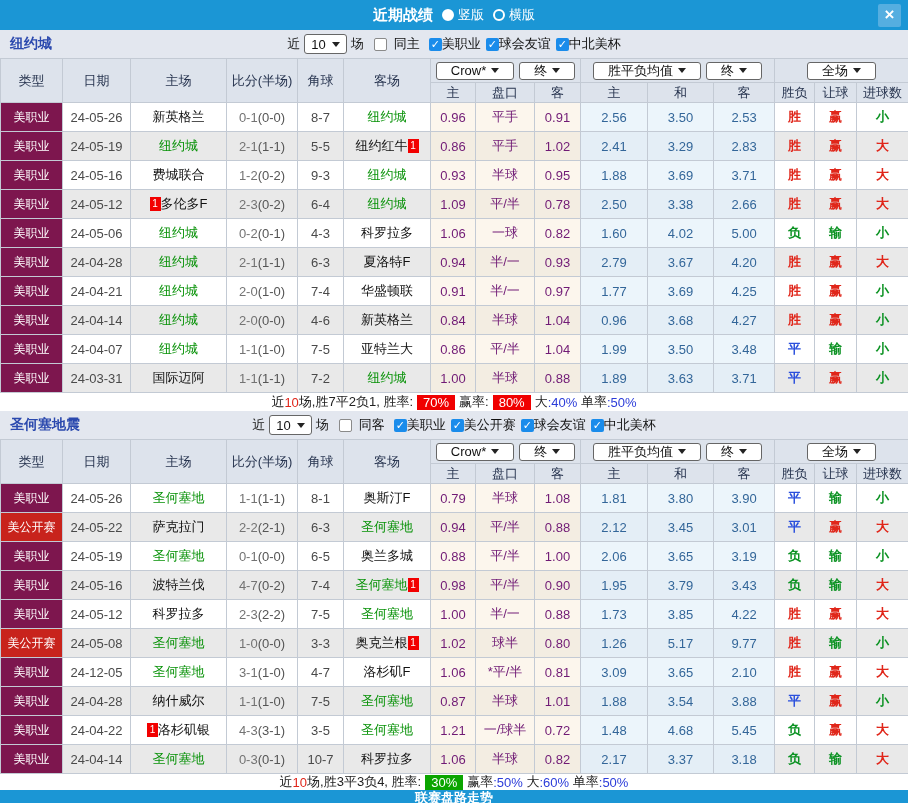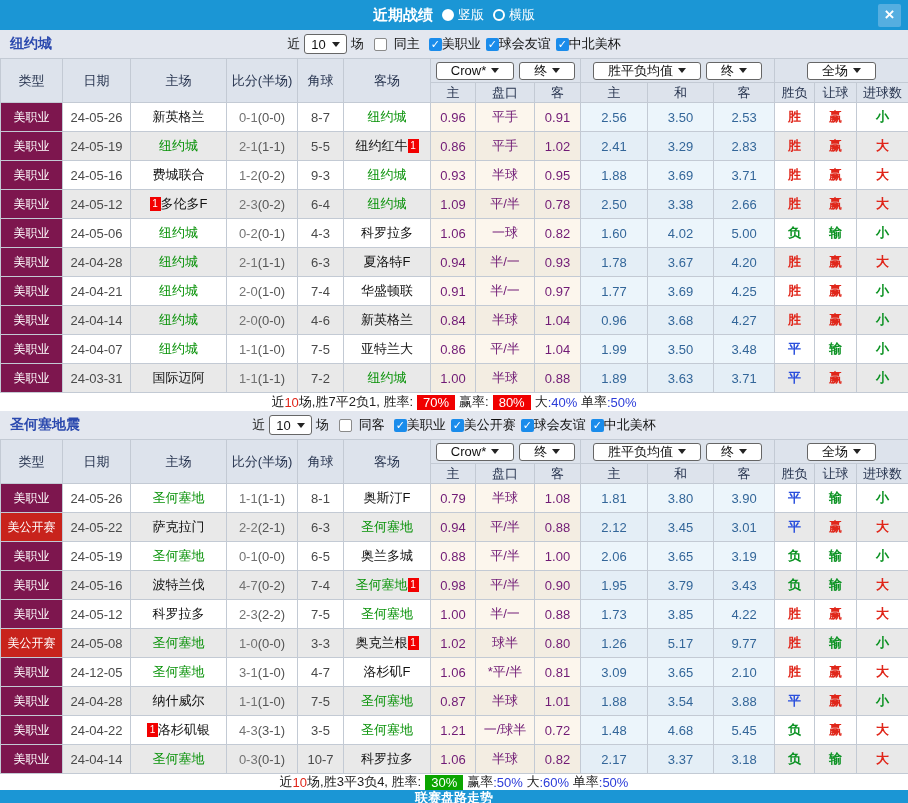--- a/index.html
+++ b/index.html
@@ -270,21 +270,21 @@
           <tr>
             <td class="type">美职业</td>
             <td class="d">24-04-28</td>
             <td><span class="tname selteam">纽约城</span></td>
             <td><span class="ft">2-1</span><span class="htp">(1-1)</span></td>
             <td class="d">6-3</td>
             <td><span class="tname">夏洛特F</span></td>
             <td class="crow">0.94</td>
             <td class="crow">半/一</td>
             <td class="crow">0.93</td>
-            <td class="mean">1.78</td>
+            <td class="mean">2.79</td>
             <td class="mean">3.67</td>
             <td class="mean">4.20</td>
             <td class="r">胜</td>
             <td class="r">赢</td>
             <td class="r">大</td>
           </tr>
           <tr>
             <td class="type">美职业</td>
             <td class="d">24-04-21</td>
             <td><span class="tname selteam">纽约城</span></td>

